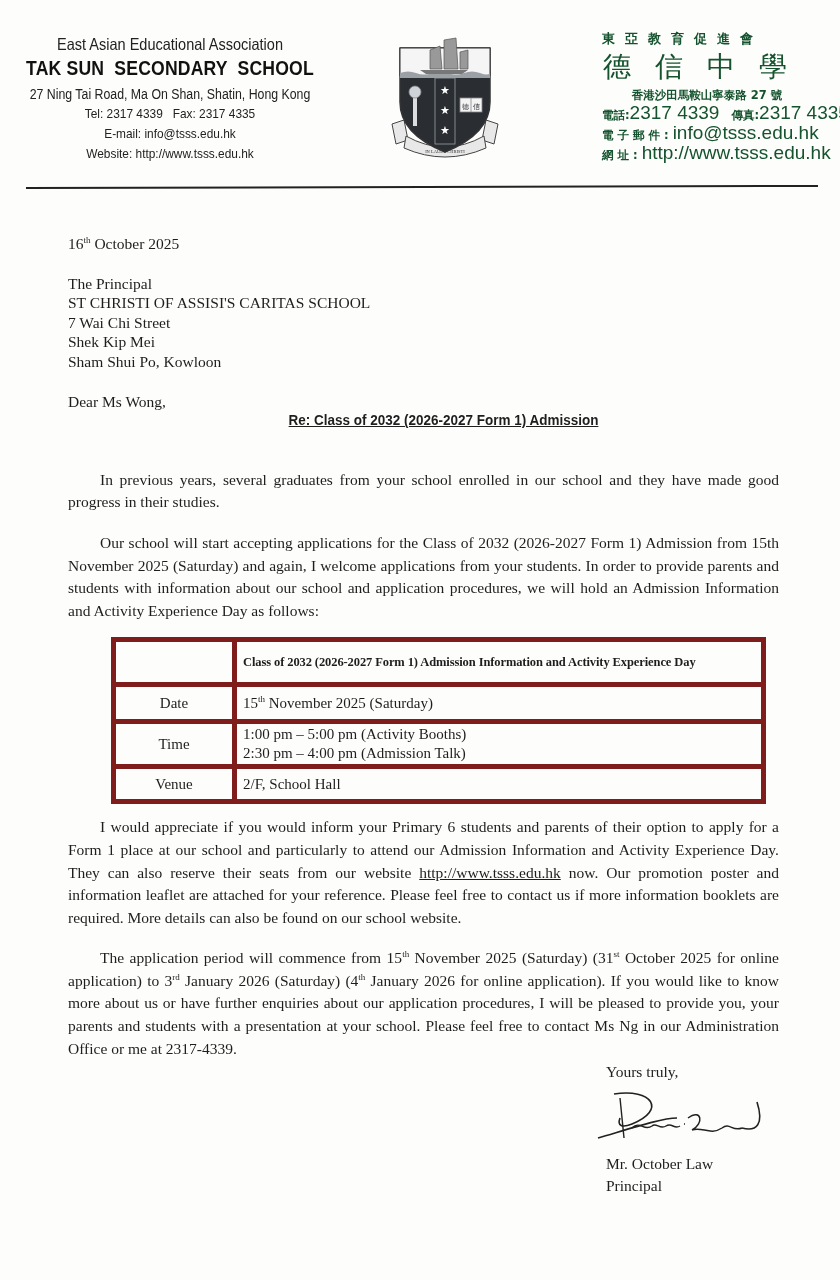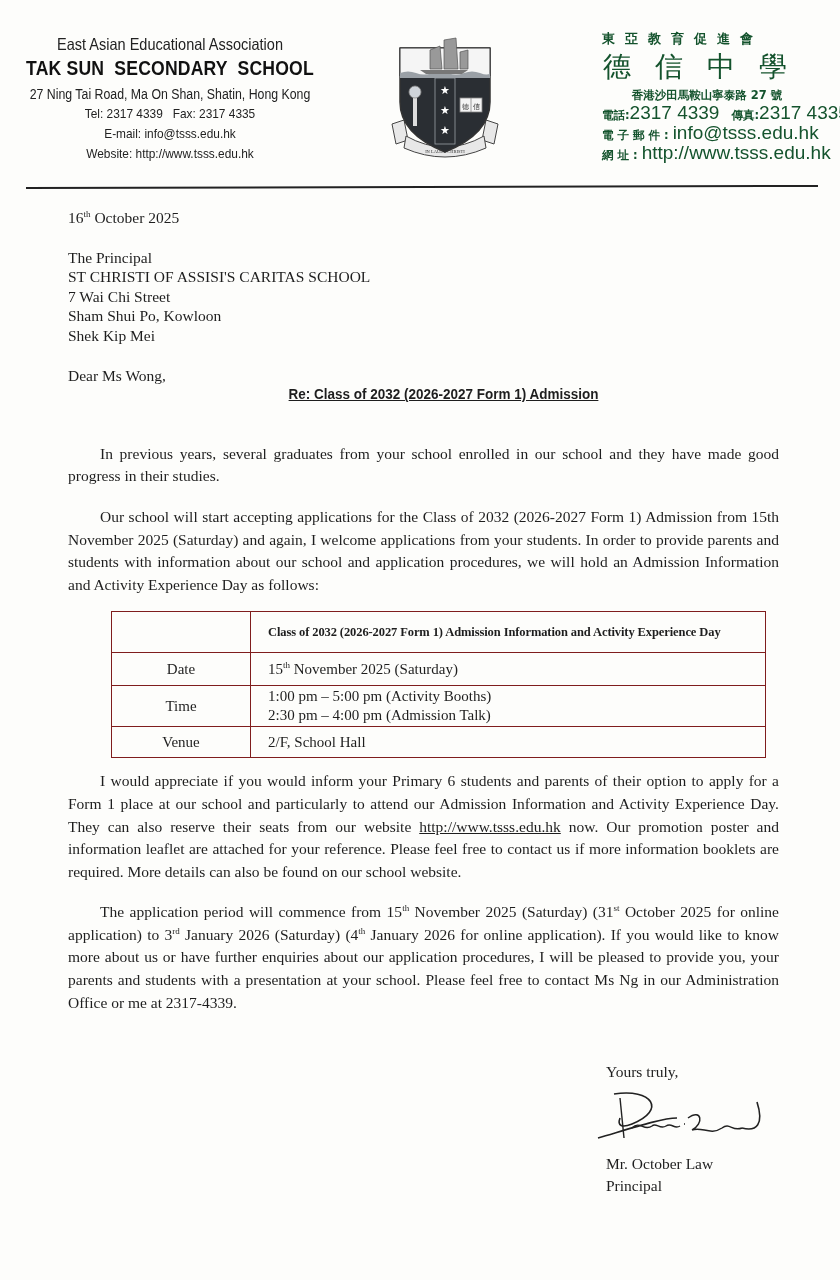--- a/index.html
+++ b/index.html
@@ -13,34 +13,34 @@
   .lh-left .line.addr { font-size:14px; margin-top:6px; }
   .crest { position:absolute; left:390px; top:32px; width:110px; height:128px; }
   .lh-right { position:absolute; left:602px; top:30px; width:210px;
               font-family:"DejaVu Sans", sans-serif; color:#14532d; }
   .lh-right .assoc-zh { font-size:13px; font-weight:bold; letter-spacing:10px; margin-top:0px; }
   .lh-right .school-zh { font-size:28px; font-weight:normal; letter-spacing:24px; margin-top:0px; line-height:38px;text-align:center; }
   .lh-right .r-line { font-size:11.5px; font-weight:bold; line-height:18px; white-space:nowrap;text-align:center; }
   .lh-right .r-line .en { font-family:"Liberation Sans", sans-serif; font-weight:normal; font-size:19px; }
   .divider { position:absolute; left:26px; top:186px; width:792px; height:2px; background:#222; transform:rotate(-0.15deg); }
 
-  .letter { position:absolute; left:68px; top:208px; width:711px; font-size:15.5px; line-height:19.6px; }
+  .letter { position:absolute; left:68px; top:234px; width:711px; font-size:15.5px; line-height:19.6px; }
   .date { margin:0; }
   .date sup, .cell sup, .para sup { font-size:9px; line-height:0; vertical-align:super; }
   .recipient { margin-top:20px; }
   .recipient div { line-height:19.6px; }
   .salutation { margin-top:20px; }
   .subject { text-align:center; font-family:"Liberation Sans", sans-serif; font-weight:bold; font-size:14.5px;
              text-decoration:underline; margin-top:0px; transform:scaleX(0.93); margin-left:40px; }
   .para { text-align:justify; text-indent:32px; margin-top:18px; line-height:22.6px; font-size:15.5px; }
   .para.p1 { margin-top:38px; }
   .link { text-decoration:underline; }
 
   table.event { border-collapse:collapse; margin-top:15px; margin-left:43px; width:655px; font-size:15px; }
-  table.event td { border:1px solid #7f1d1d; padding:0 17px; vertical-align:middle; }
+  table.event td { border:5px solid #7f1d1d; padding:0 6px; vertical-align:middle; }
   table.event td.lbl { width:104px; text-align:center; }
   table.event tr.head td { height:40px; }
   table.event tr.head td.title { font-size:12.5px; font-weight:bold; white-space:nowrap; letter-spacing:-0.1px; }
   table.event tr.r-date td { height:32px; }
   table.event tr.r-time td { height:40px; line-height:19px; }
   table.event tr.r-venue td { height:30px; }
 
   .closing { position:absolute; left:606px; top:1061px; font-size:15.5px; line-height:22px; }
   .signature { position:absolute; left:592px; top:1088px; width:175px; height:60px; }
   .signer { position:absolute; left:606px; top:1153px; font-size:15.5px; line-height:22px; }
@@ -106,22 +106,22 @@
 
 <div class="divider"></div>
 
 <div class="letter">
   <div class="date"><span>16</span><sup>th</sup><span> October 2025</span></div>
 
   <div class="recipient">
     <div>The Principal</div>
     <div>ST CHRISTI OF ASSISI'S CARITAS SCHOOL</div>
     <div>7 Wai Chi Street</div>
+    <div>Shek Kip Mei</div>
     <div>Sham Shui Po, Kowloon</div>
-    <div>Shek Kip Mei</div>
   </div>
 
   <div class="salutation">Dear Ms Wong,</div>
   <div class="subject">Re: Class of 2032 (2026-2027 Form 1) Admission</div>
 
   <p class="para p1" style="margin-bottom:0;">In previous years, several graduates from your school enrolled in our school and they have made good progress in their studies.</p>
   <p class="para" style="margin-bottom:0;">Our school will start accepting applications for the Class of 2032 (2026-2027 Form 1) Admission from 15th November 2025 (Saturday) and again, I welcome applications from your students. In order to provide parents and students with information about our school and application procedures, we will hold an Admission Information and Activity Experience Day as follows:</p>
 
   <table class="event">
     <tbody>

